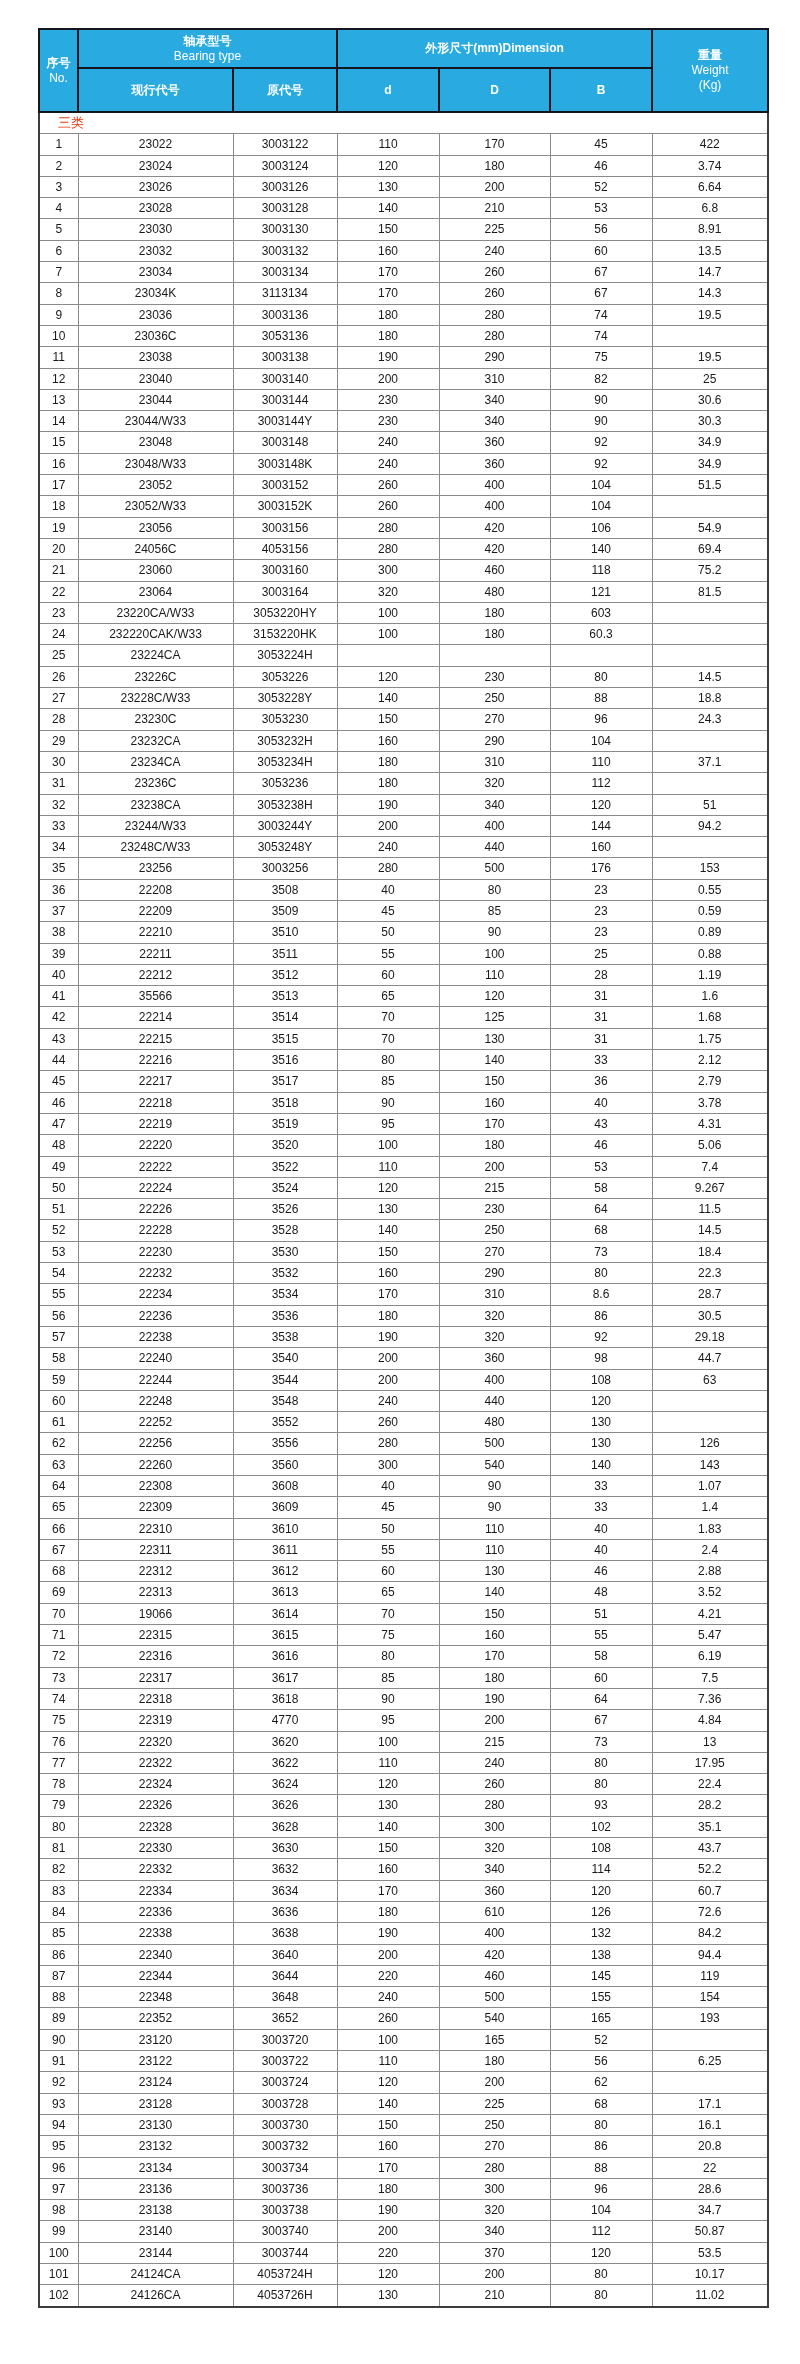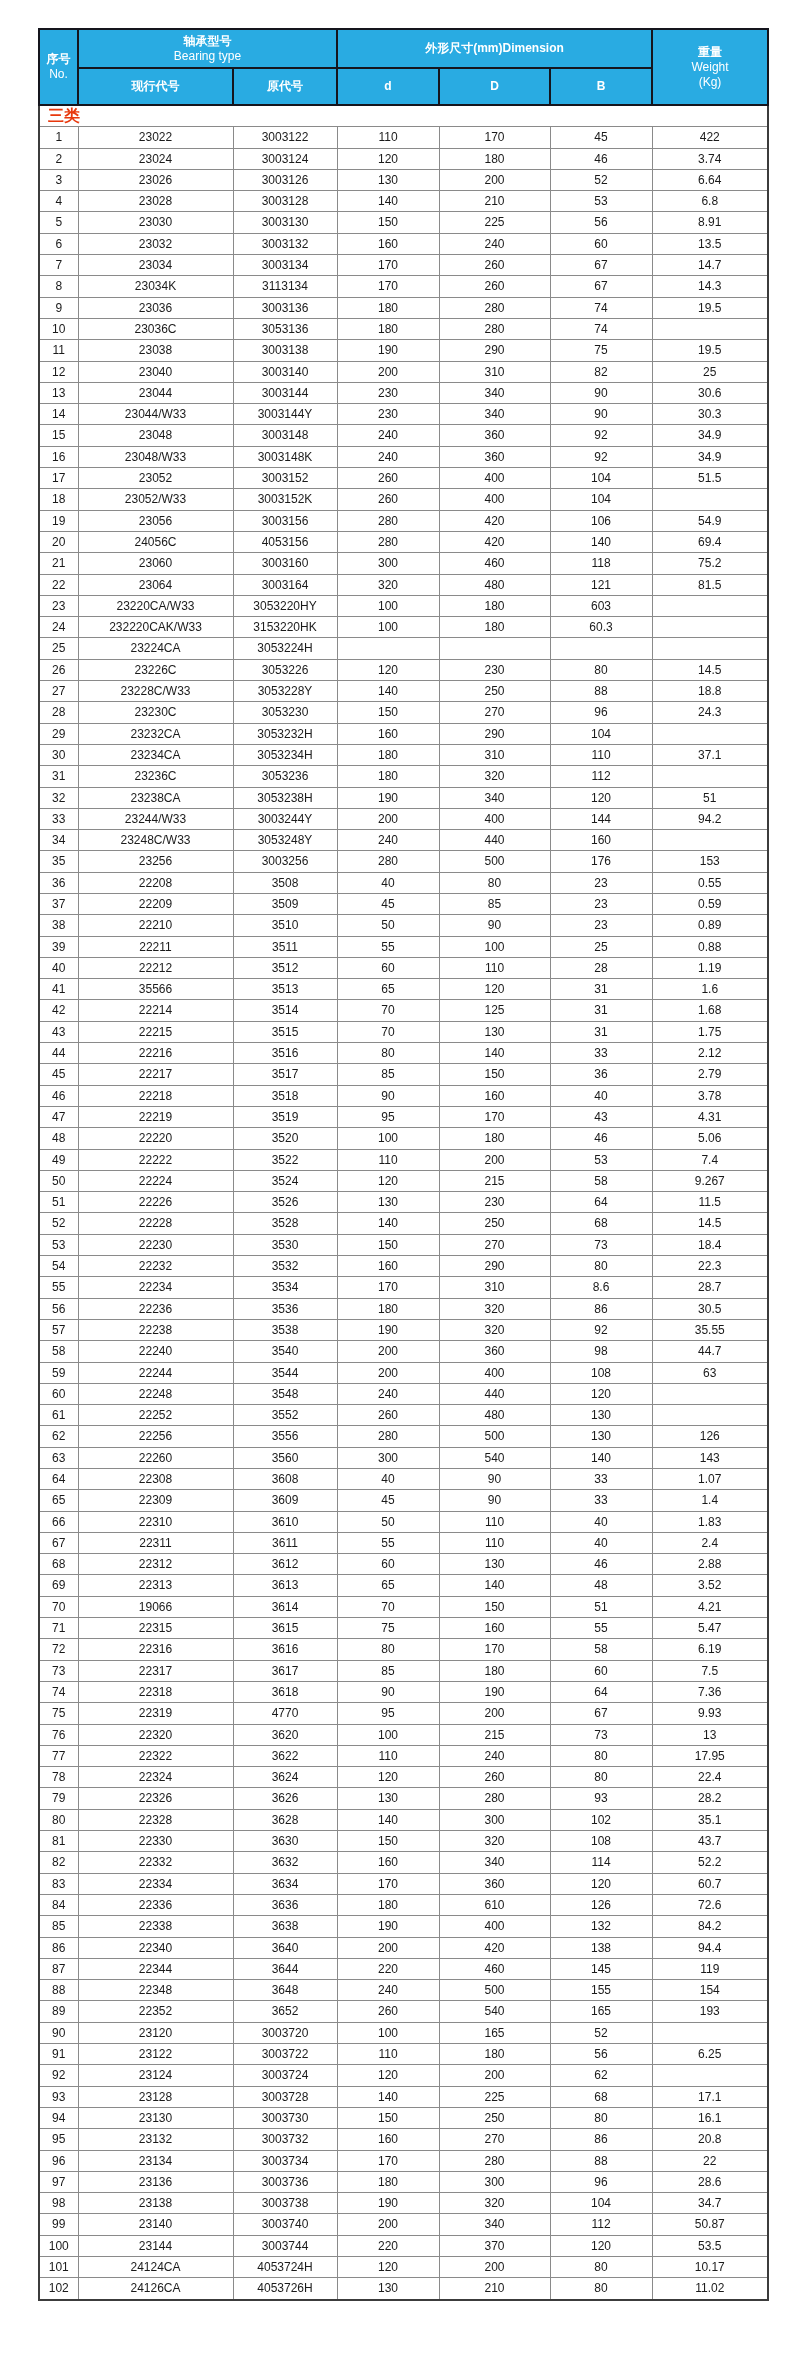--- a/index.html
+++ b/index.html
@@ -31,44 +31,44 @@
     color: #ffffff;
     border: 2px solid #15151d;
     font-size: 12px;
     font-weight: bold;
     text-align: center;
     vertical-align: middle;
     padding: 0;
     line-height: 1.25;
   }
   thead tr.h1 { height: 39px; }
-  thead tr.h2 { height: 37px; }
+  thead tr.h2 { height: 44px; }
   thead .en { font-weight: normal; }
   
   tbody td {
     border: 1px solid #8a8a8a;
     font-size: 12px;
     color: #1a1a1a;
     text-align: center;
     vertical-align: middle;
     padding: 0;
     height: 20.3px;
     line-height: 20.3px;
     white-space: nowrap;
     overflow: hidden;
     background: #ffffff;
   }
   tbody td:first-child { border-left: 2px solid #3c3c3c; }
   tbody td:last-child  { border-right: 2px solid #3c3c3c; }
   tr.category td {
     color: #e8380d;
-    font-weight: bold;
+    font-weight: normal;
     text-align: left;
-    padding-left: 8px;
-    font-size: 16px;
+    padding-left: 18px;
+    font-size: 13px;
   }
 </style>
 </head>
 <body>
 
 <div class="sheet">
   <table class="spec">
     <colgroup>
       <col style="width:39px">
       <col style="width:155px">
@@ -611,21 +611,21 @@
           <td>86</td>
           <td>30.5</td>
         </tr>
         <tr>
           <td>57</td>
           <td>22238</td>
           <td>3538</td>
           <td>190</td>
           <td>320</td>
           <td>92</td>
-          <td>35.55</td>
+          <td>29.18</td>
         </tr>
         <tr>
           <td>58</td>
           <td>22240</td>
           <td>3540</td>
           <td>200</td>
           <td>360</td>
           <td>98</td>
           <td>44.7</td>
         </tr>
@@ -773,21 +773,21 @@
           <td>64</td>
           <td>7.36</td>
         </tr>
         <tr>
           <td>75</td>
           <td>22319</td>
           <td>4770</td>
           <td>95</td>
           <td>200</td>
           <td>67</td>
-          <td>9.93</td>
+          <td>4.84</td>
         </tr>
         <tr>
           <td>76</td>
           <td>22320</td>
           <td>3620</td>
           <td>100</td>
           <td>215</td>
           <td>73</td>
           <td>13</td>
         </tr>

